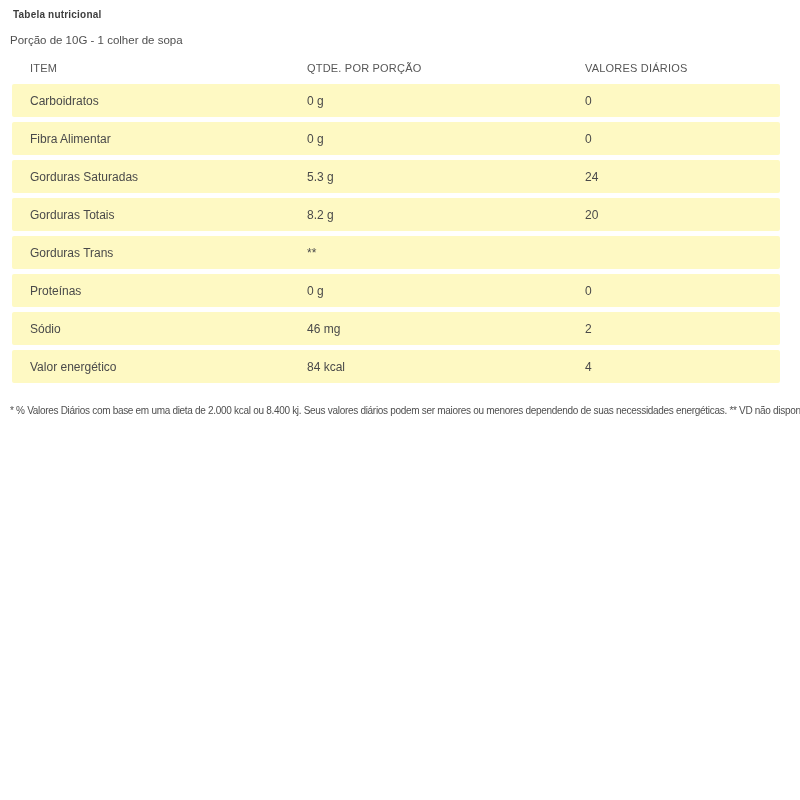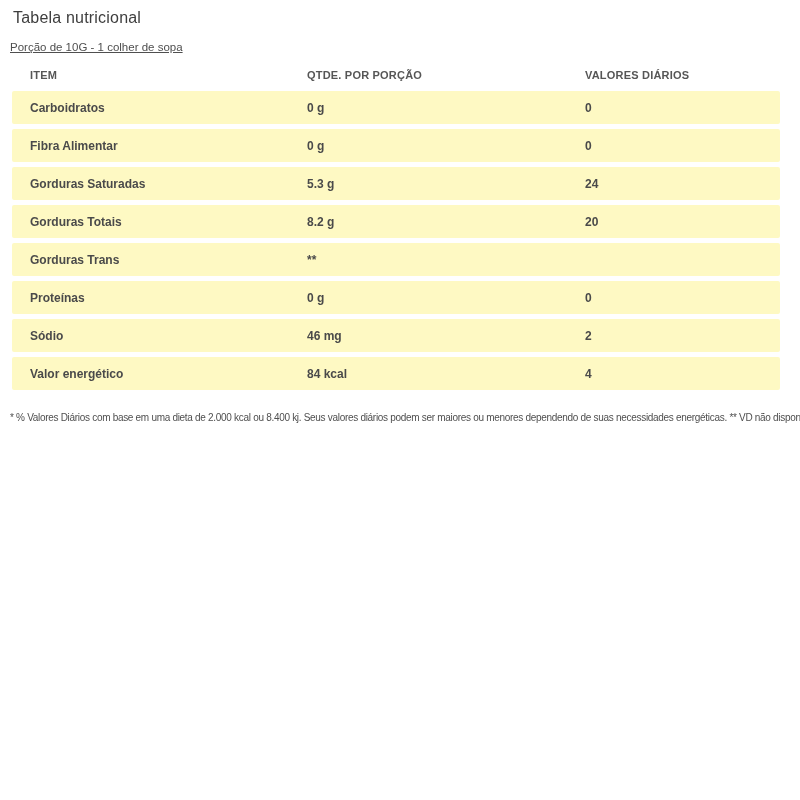--- a/index.html
+++ b/index.html
@@ -10,42 +10,40 @@
     width: 800px;
     height: 800px;
     font-family: "Liberation Sans", "DejaVu Sans", sans-serif;
     -webkit-font-smoothing: antialiased;
   }
   .page {
     padding: 9px 10px 0 10px;
     width: 800px;
   }
   .title {
-    font-size: 16px;
-    font-weight: 400;
+    font-size: 10px;
+    font-weight: 700;
     color: #3e3e3e;
     margin: 0 0 0 3px;
     letter-spacing: 0.2px;
   }
   .serving {
     font-size: 11.5px;
     font-weight: 400;
     color: #4f4f4f;
     margin: 14px 0 0 0;
-    text-decoration: underline;
   }
   .table {
     margin: 11px 0 0 2px;
     width: 768px;
   }
   .thead, .row {
     display: grid;
     grid-template-columns: 295px 278px 1fr;
     align-items: center;
-    font-weight: bold;
   }
   .thead {
     height: 21px;
     margin-bottom: 6px;
     font-size: 11px;
     color: #565656;
     letter-spacing: 0.2px;
   }
   .c1 { padding-left: 18px; }
   .row {

